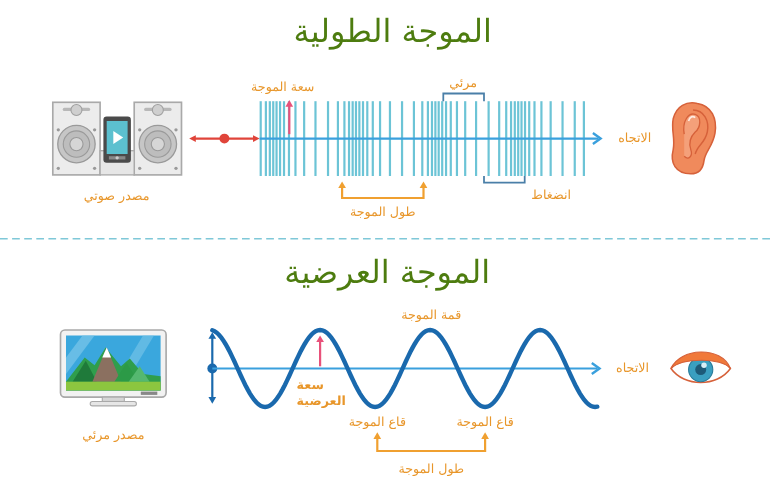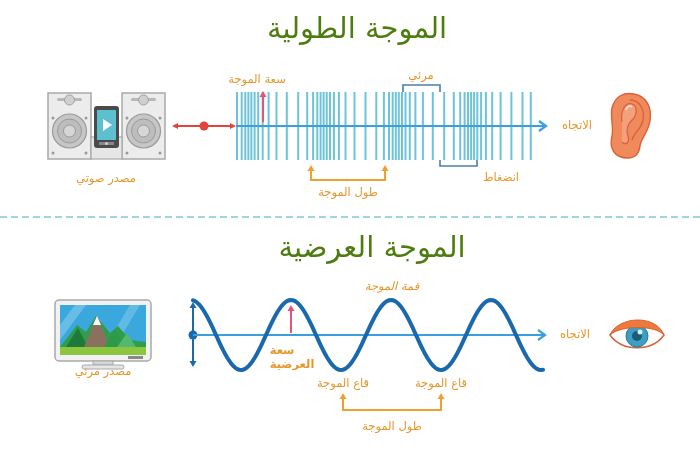--- a/index.html
+++ b/index.html
@@ -196,23 +196,23 @@
 </svg>
 
 <div class="title" style="left:357px; top:11px;">الموجة الطولية</div>
 <div class="label" style="left:257px; top:72px;">سعة الموجة</div>
 <div class="label" style="left:421px; top:68px;">مرئي</div>
 <div class="label" style="left:458px; top:170px;margin-left:43px;">انضغاط</div>
 <div class="label" style="left:348px; top:185px;">طول الموجة</div>
 <div class="label" style="left:106px; top:171px;">مصدر صوتي</div>
 <div class="label" style="left:577px; top:118px;">الاتجاه</div>
 
-<div class="title" style="left:372px; top:230px;">الموجة العرضية</div>
-<div class="label" style="left:392px; top:279px;font-style:italic;">قمة الموجة</div>
+<div class="title" style="left:352px; top:230px;">الموجة العرضية</div>
+<div class="label" style="left:392px; top:279px;">قمة الموجة</div>
 <div class="label" style="left:292px; top:343px;font-weight:bold;">
   <div>سعة</div>
   <div>العرضية</div>
 </div>
 <div class="label" style="left:343px; top:376px;">قاع الموجة</div>
 <div class="label" style="left:441px; top:376px;">قاع الموجة</div>
 <div class="label" style="left:392px; top:419px;">طول الموجة</div>
-<div class="label" style="left:103px; top:364px;">مصدر مرئي</div>
+<div class="label" style="left:103px; top:388px;">مصدر مرئي</div>
 <div class="label" style="left:575px; top:327px;">الاتجاه</div>
 
 </body></html>

